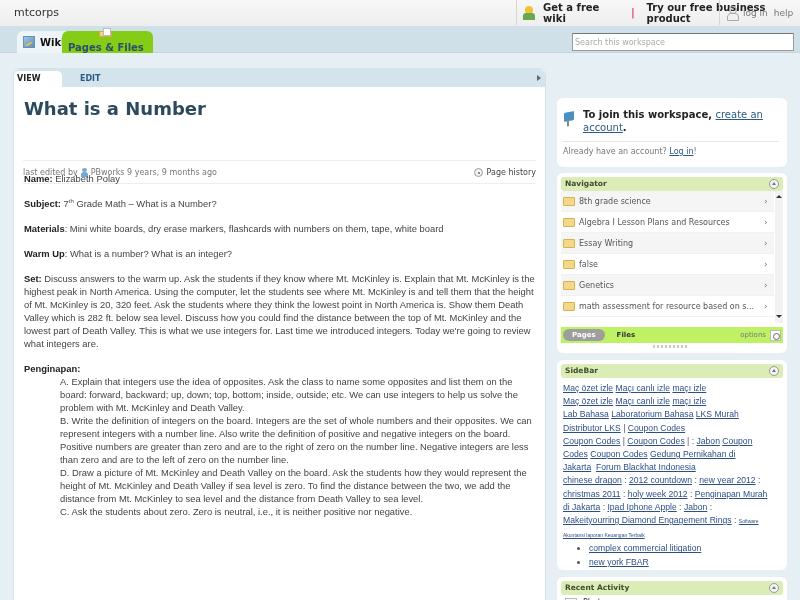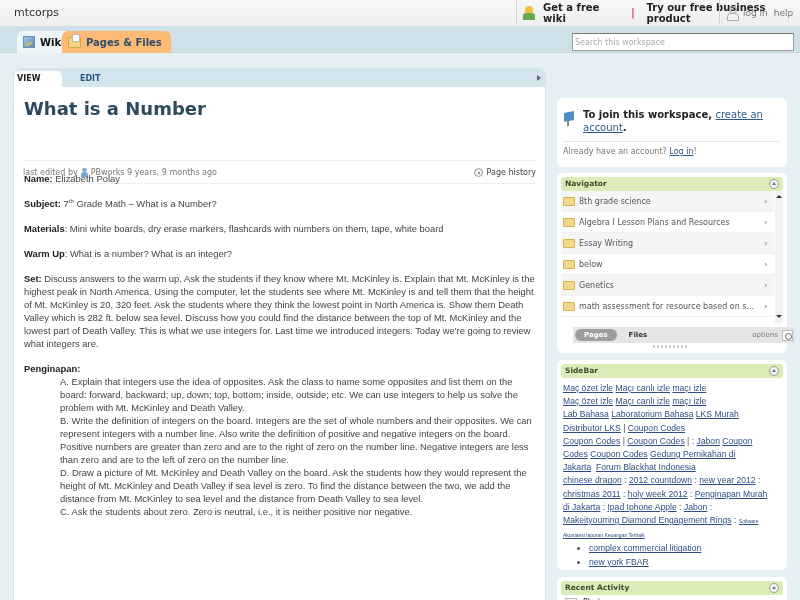--- a/index.html
+++ b/index.html
@@ -52,21 +52,21 @@
     border-bottom: 1px solid #c3d6df;
   }
   .maintab {
     position: absolute; top: 5px; height: 22px;
     border-radius: 6px 6px 0 0;
     display: flex; align-items: center; gap: 5px;
     padding: 0 9px 0 6px;
     font-size: 10px; font-weight: bold;
   }
   .maintab.active { left: 17px; background: #eef5f8; color: #111; }
-  .maintab.inactive { left: 62px; background: #fdba74; color: #2b4f6e; }
+  .maintab.inactive { left: 62px; background: #84cc16; color: #2b4f6e; flex-direction: column; }
   .wiki-icon { width: 12px; height: 12px; background: linear-gradient(135deg, #9fc5e8, #5b8fbf); border: 1px solid #6c8fae; position: relative; }
   .wiki-icon::after { content: ""; position: absolute; left: 2px; top: 6px; width: 6px; height: 2px; background: #f1c232; transform: rotate(-30deg); }
   .pages-icon { width: 13px; height: 11px; background: #f3d47c; border: 1px solid #d4ac45; border-radius: 1px; position: relative; }
   .pages-icon::before { content: ""; position: absolute; left: 3px; top: -4px; width: 6px; height: 6px; background: #fff; border: 1px solid #bbb; }
   .search-input {
     position: absolute; left: 572px; top: 33px; width: 222px; height: 13px;
     border: 1px solid #9a9a9a; border-top-color: #777;
     background: #fff; font-family: "DejaVu Sans", sans-serif;
     font-size: 8px; color: #999; padding: 8px 2px;
   }
@@ -177,21 +177,21 @@
   .nav-scroll {
     position: absolute; left: 218px; top: 18px; width: 8px; height: 132px; background: #f2f2f2;
   }
   .scroll-up, .scroll-down { position: absolute; left: 0; width: 8px; height: 8px; }
   .scroll-up { top: 2px; }
   .scroll-up::after { content: ""; position: absolute; left: 1px; top: 2px; border-bottom: 3px solid #333; border-left: 3px solid transparent; border-right: 3px solid transparent; }
   .scroll-down { bottom: 2px; }
   .scroll-down::after { content: ""; position: absolute; left: 1px; top: 2px; border-top: 3px solid #333; border-left: 3px solid transparent; border-right: 3px solid transparent; }
   .nav-footer {
     position: absolute; left: 4px; top: 154px; width: 222px; height: 16px;
-    background: #e5e5e5; display: flex; align-items: center; font-size: 7px; margin-left: 12px;
+    background: #bef264; display: flex; align-items: center; font-size: 7px;
   }
   .pill-pages { background: #9e9e9e; color: #fff; border-radius: 7px; padding: 2px 9px; margin-left: 2px; font-weight: bold; }
   .pill-files { color: #333; font-weight: bold; margin-left: 12px; }
   .options { margin-left: auto; color: #777; margin-right: 4px; }
   .gear-icon {
     width: 11px; height: 11px; border: 1px solid #bbb; background: #fff; margin-right: 2px; position: relative;
   }
   .gear-icon::after { content: ""; position: absolute; left: 2px; top: 2px; width: 5px; height: 5px; border-radius: 50%; border: 1px solid #666; }
   .resize-grip {
     position: absolute; left: 96px; top: 172px; width: 36px; height: 3px;
@@ -319,21 +319,21 @@
       <span class="nav-label">Algebra I Lesson Plans and Resources</span>
       <span class="nav-chevron">›</span>
     </div>
     <div class="nav-item">
       <span class="folder-icon"></span>
       <span class="nav-label">Essay Writing</span>
       <span class="nav-chevron">›</span>
     </div>
     <div class="nav-item">
       <span class="folder-icon"></span>
-      <span class="nav-label">below</span>
+      <span class="nav-label">false</span>
       <span class="nav-chevron">›</span>
     </div>
     <div class="nav-item">
       <span class="folder-icon"></span>
       <span class="nav-label">Genetics</span>
       <span class="nav-chevron">›</span>
     </div>
     <div class="nav-item">
       <span class="folder-icon"></span>
       <span class="nav-label">math assessment for resource based on s...</span>

